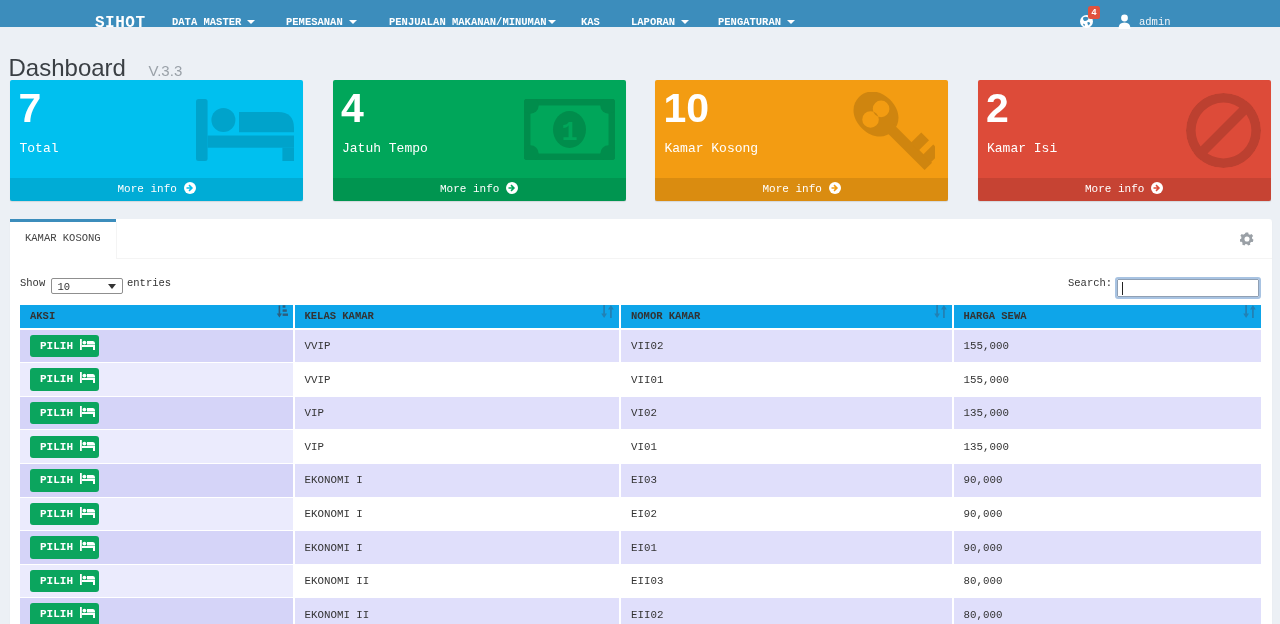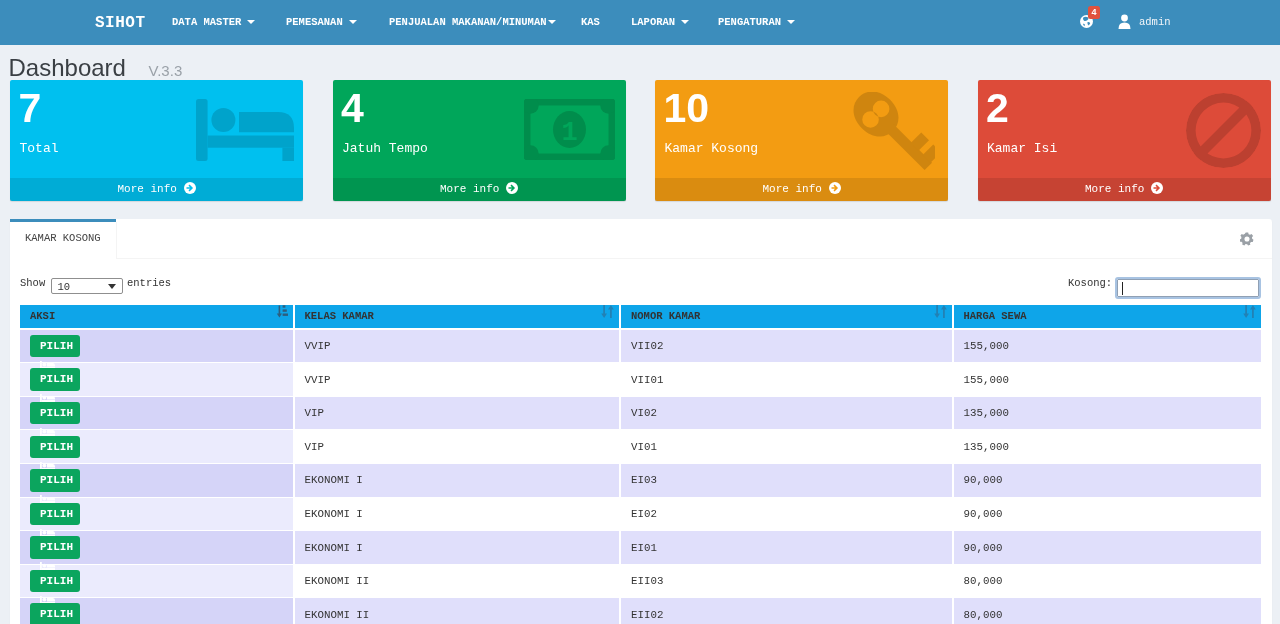--- a/index.html
+++ b/index.html
@@ -1,21 +1,21 @@
 <!DOCTYPE html>
 <html><head>
 <meta charset="utf-8">
 <style>
 * { margin:0; padding:0; box-sizing:border-box; }
 html,body { width:1280px; height:624px; overflow:hidden; }
 body { font-family:"Liberation Mono", monospace; background:#ecf0f5; position:relative; }
 .abs { position:absolute; }
 
 
-#nav { position:absolute; left:0; top:0; width:1280px; height:45px; background:#3c8dbc; }
+#nav { position:absolute; left:0; top:0; width:1280px; height:27px; background:#3c8dbc; }
 #nav .brand { position:absolute; left:95px; top:14px; font:bold 16px "Liberation Mono",monospace; color:#fff; letter-spacing:0.5px;}
 .nitem { position:absolute; top:16px; font:bold 10.5px "Liberation Mono",monospace; color:#fff; white-space:nowrap;text-align:right; }
 .caret { display:inline-block; width:0; height:0; border-left:4.5px solid transparent; border-right:4.5px solid transparent; border-top:4.5px solid #fff; margin-left:6px; vertical-align:1px; }
 
 
 #h1 { position:absolute; left:8.5px; top:54px; font:normal 24px "Liberation Sans",sans-serif; color:#3a3f44; }
 #h1 small { font-size:15px; color:#9aa1a8; margin-left:16px; }
 
 
 .sbox { position:absolute; top:80px; width:293px; height:121px; border-radius:2px; color:#fff; box-shadow:0 1px 1px rgba(0,0,0,0.1); }
@@ -43,21 +43,21 @@
 
 #tbl { position:absolute; left:10px; top:85.7px; border-collapse:separate; border-spacing:0; table-layout:fixed; }
 #tbl th { background:#0ea5e9; height:25px; font:bold 10.5px "Liberation Mono",monospace; color:#333; text-align:left; padding:0 0 0 10px; border-right:2px solid #fff; border-bottom:2px solid #fff; position:relative; }
 #tbl th:last-child { border-right:none; }
 #tbl td { height:33.6px; font:10.8px "Liberation Mono",monospace; color:#333; padding:0 0 0 10px; border-right:2px solid #fff; border-bottom:1.5px solid #fff; }
 #tbl td:last-child { border-right:none; }
 tr.odd td { background:#e0dffb; }
 tr.odd td.s1 { background:#d5d4f8; }
 tr.even td { background:#fff; }
 tr.even td.s1 { background:#ebebfd; }
-.btn { display:inline-block; width:50px; height:22.5px; background:#0ba55e; border-radius:3px; color:#fff; font:bold 11px "Liberation Mono",monospace; line-height:22px; text-align:left; padding-left:10px; vertical-align:middle; }
+.btn { display:inline-block; width:69px; height:22.5px; background:#0ba55e; border-radius:3px; color:#fff; font:bold 11px "Liberation Mono",monospace; line-height:22px; text-align:left; padding-left:10px; vertical-align:middle; }
 .btn svg { vertical-align:-1px; margin-left:0; }
 .sorticon { position:absolute; right:5px; top:0.5px; }
 </style>
 </head>
 <body>
 
 <div id="nav">
   <span class="brand">SIHOT</span>
   <span class="nitem" style="left:172px">DATA MASTER<span class="caret"></span></span>
   <span class="nitem" style="left:286px">PEMESANAN<span class="caret"></span></span>
@@ -168,21 +168,21 @@
   <div id="tabdiv"></div>
   <svg class="abs" style="left:1230px;top:13px" width="14" height="14" viewBox="0 0 16 16">
     <path fill="#9aa0a6" d="M6.6 0.6 L9.4 0.6 L9.8 2.5 A5.8 5.8 0 0 1 11.5 3.2 L13.2 2.2 L15 4.6 L13.6 6 A5.8 5.8 0 0 1 13.9 7.8 L15.4 8.8 L14.6 11.5 L12.7 11.4 A5.8 5.8 0 0 1 11.4 12.7 L11.8 14.6 L9.2 15.4 L8 13.8 A5.8 5.8 0 0 1 6.2 13.8 L5 15.4 L2.5 14.2 L3 12.4 A5.8 5.8 0 0 1 1.8 11 L0 11 L-0.4 8.4 L1.4 7.6 A5.8 5.8 0 0 1 1.7 5.8 L0.4 4.4 L2 2.2 L3.7 3 A5.8 5.8 0 0 1 5.3 2.2 Z M8 5.1 A2.9 2.9 0 1 0 8 10.9 A2.9 2.9 0 1 0 8 5.1 Z"></path>
   </svg>
   <span id="showrow">Show</span>
   <div id="selbox">
       <span class="v">10</span>
       <span class="c"></span>
     </div>
   <span id="entries">entries</span>
-  <span id="searchlbl">Kosong:</span>
+  <span id="searchlbl">Search:</span>
   <div id="searchbox">
       <div class="caret2"></div>
     </div>
 
   <table id="tbl">
     <colgroup>
         <col style="width:274.5px">
         <col style="width:326.5px">
         <col style="width:332.5px">
         <col style="width:307.5px">

